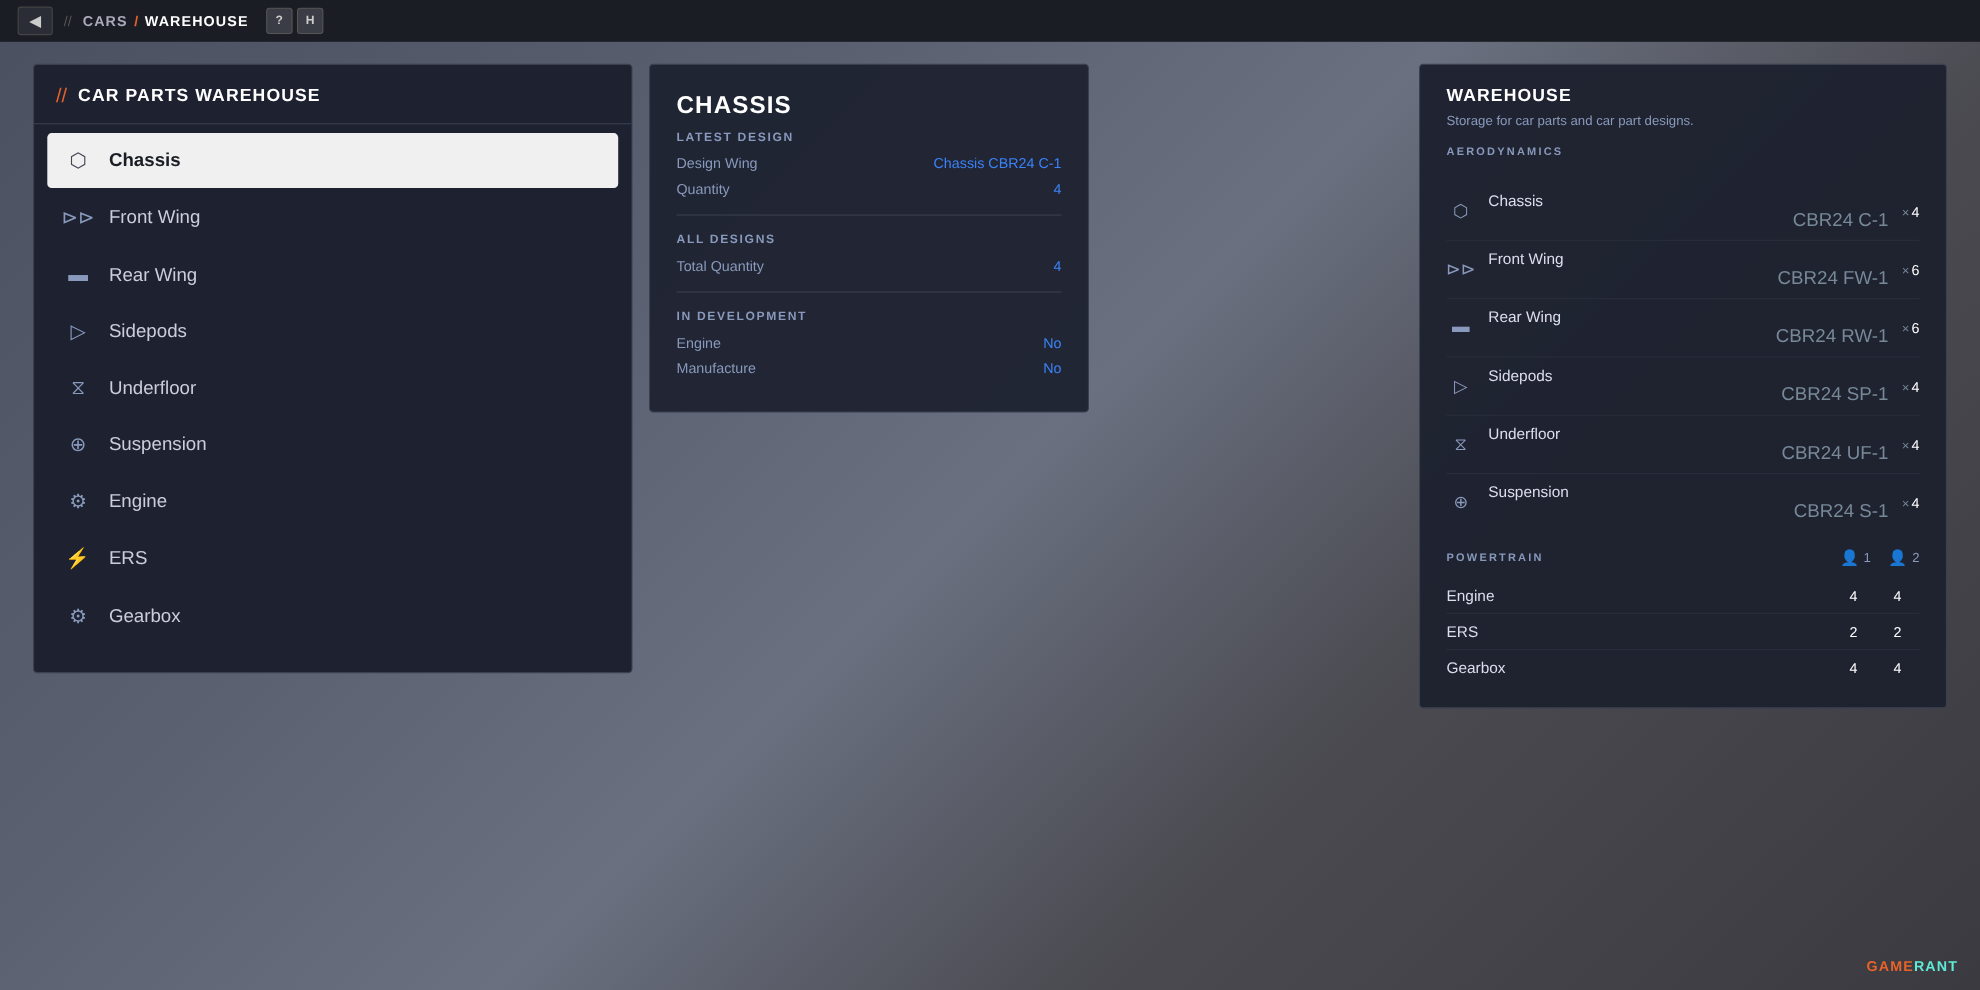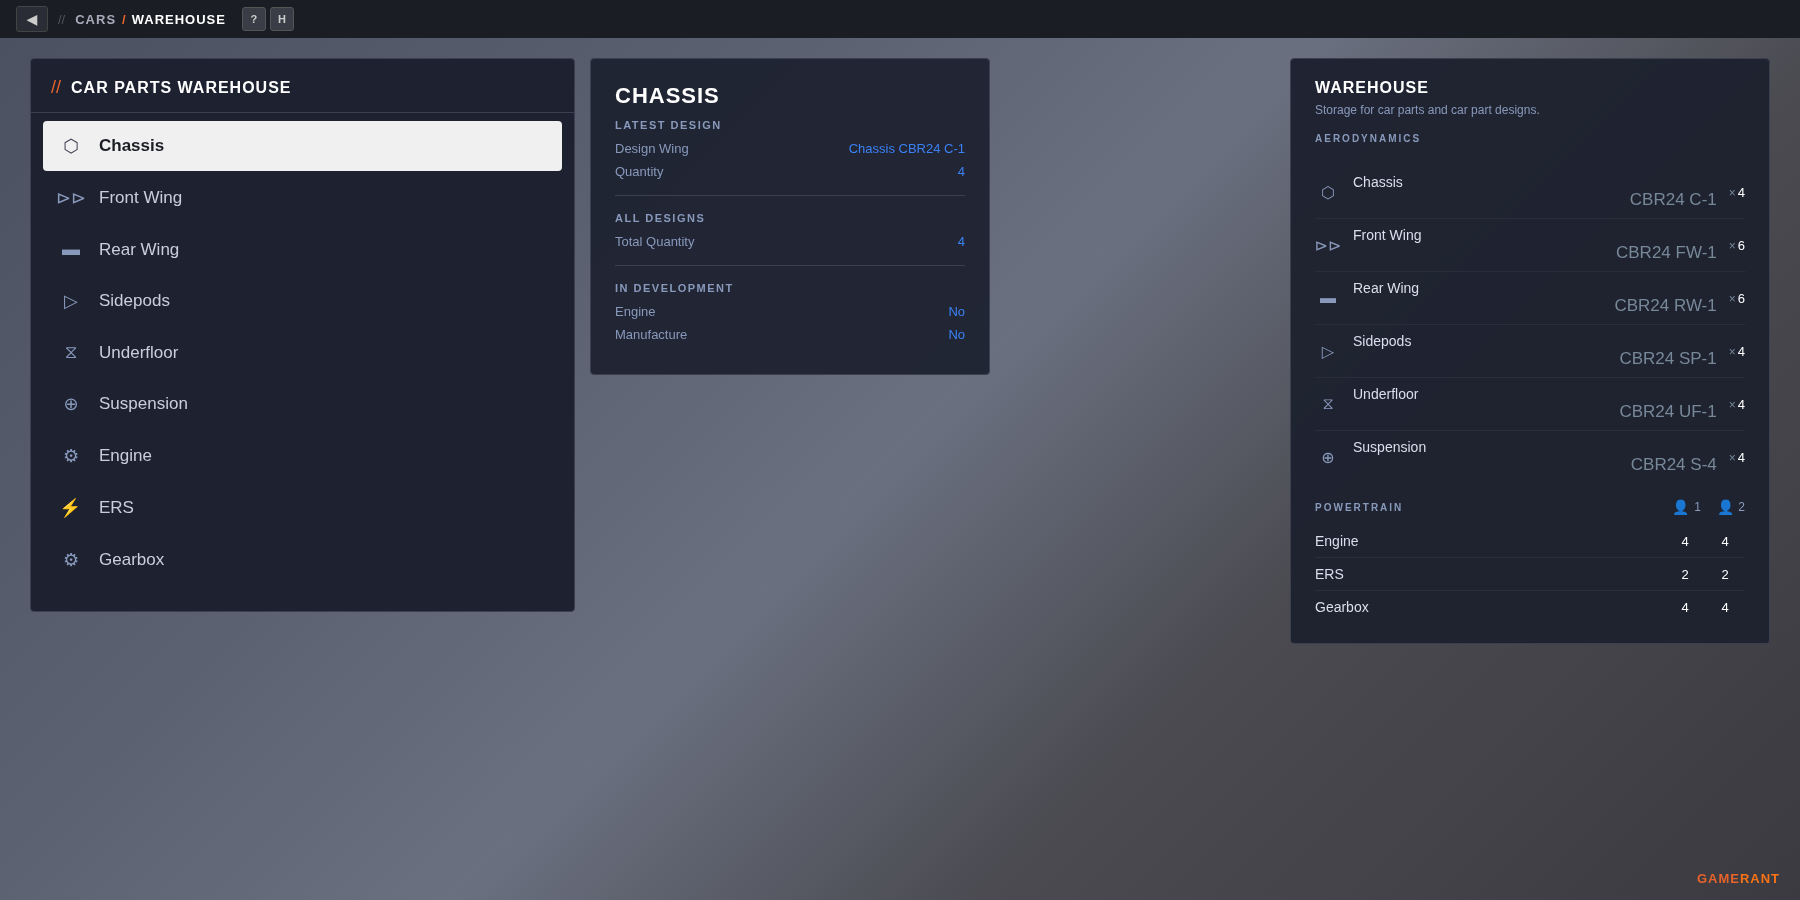--- a/index.html
+++ b/index.html
@@ -471,21 +471,21 @@
     <div class="w-info">
       <div class="w-name">Underfloor</div>
       <div class="w-sub">CBR24 UF-1</div>
     </div>
     <span class="w-qty"><span class="w-qty-x">×</span>4</span>
   </div>
       <div class="warehouse-item">
     <span class="w-icon">⊕</span>
     <div class="w-info">
       <div class="w-name">Suspension</div>
-      <div class="w-sub">CBR24 S-4</div>
+      <div class="w-sub">CBR24 S-1</div>
     </div>
     <span class="w-qty"><span class="w-qty-x">×</span>4</span>
   </div>
     </div>
 
   <div class="powertrain-header">
     <span class="pt-label">POWERTRAIN</span>
     <div class="pt-drivers">
       <span class="pt-driver">
         <span class="pt-driver-icon">👤</span>
@@ -510,14 +510,14 @@
   </div>
       <div class="pt-row">
     <span class="pt-name">Gearbox</span>
     <span class="pt-val1">4</span>
     <span class="pt-val2">4</span>
   </div>
     </div>
 </div>
 
 <div class="watermark">
-  <span>GAME</span><span style="color:#f97316;">RANT</span>
+  <span>GAME</span><span style="color:#5eead4;">RANT</span>
 </div>
 
 </body></html>

